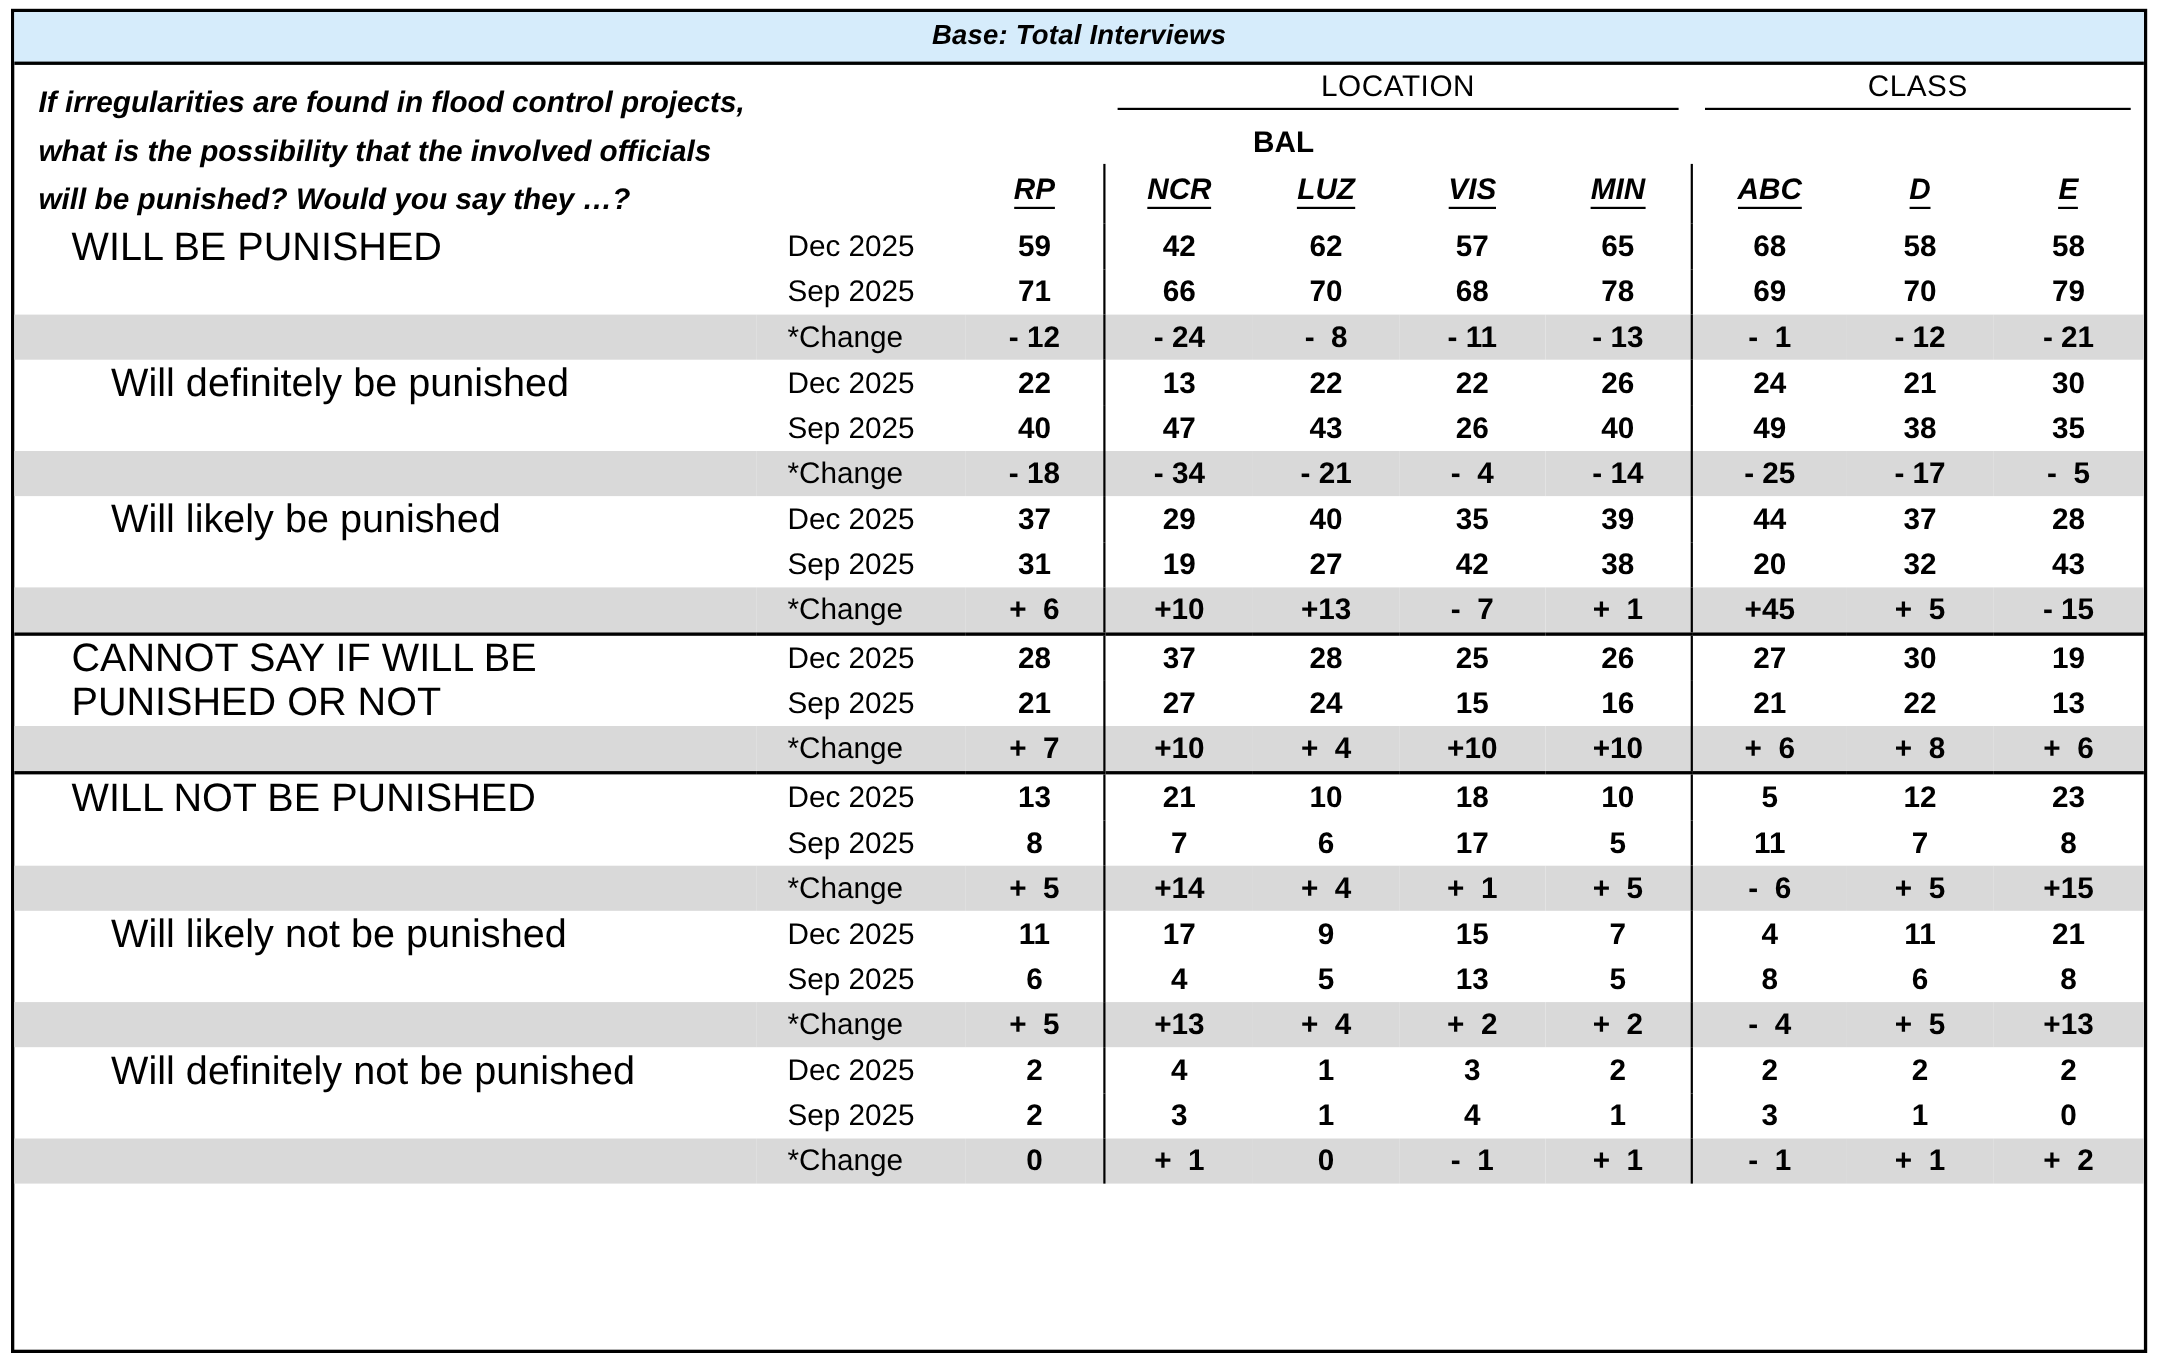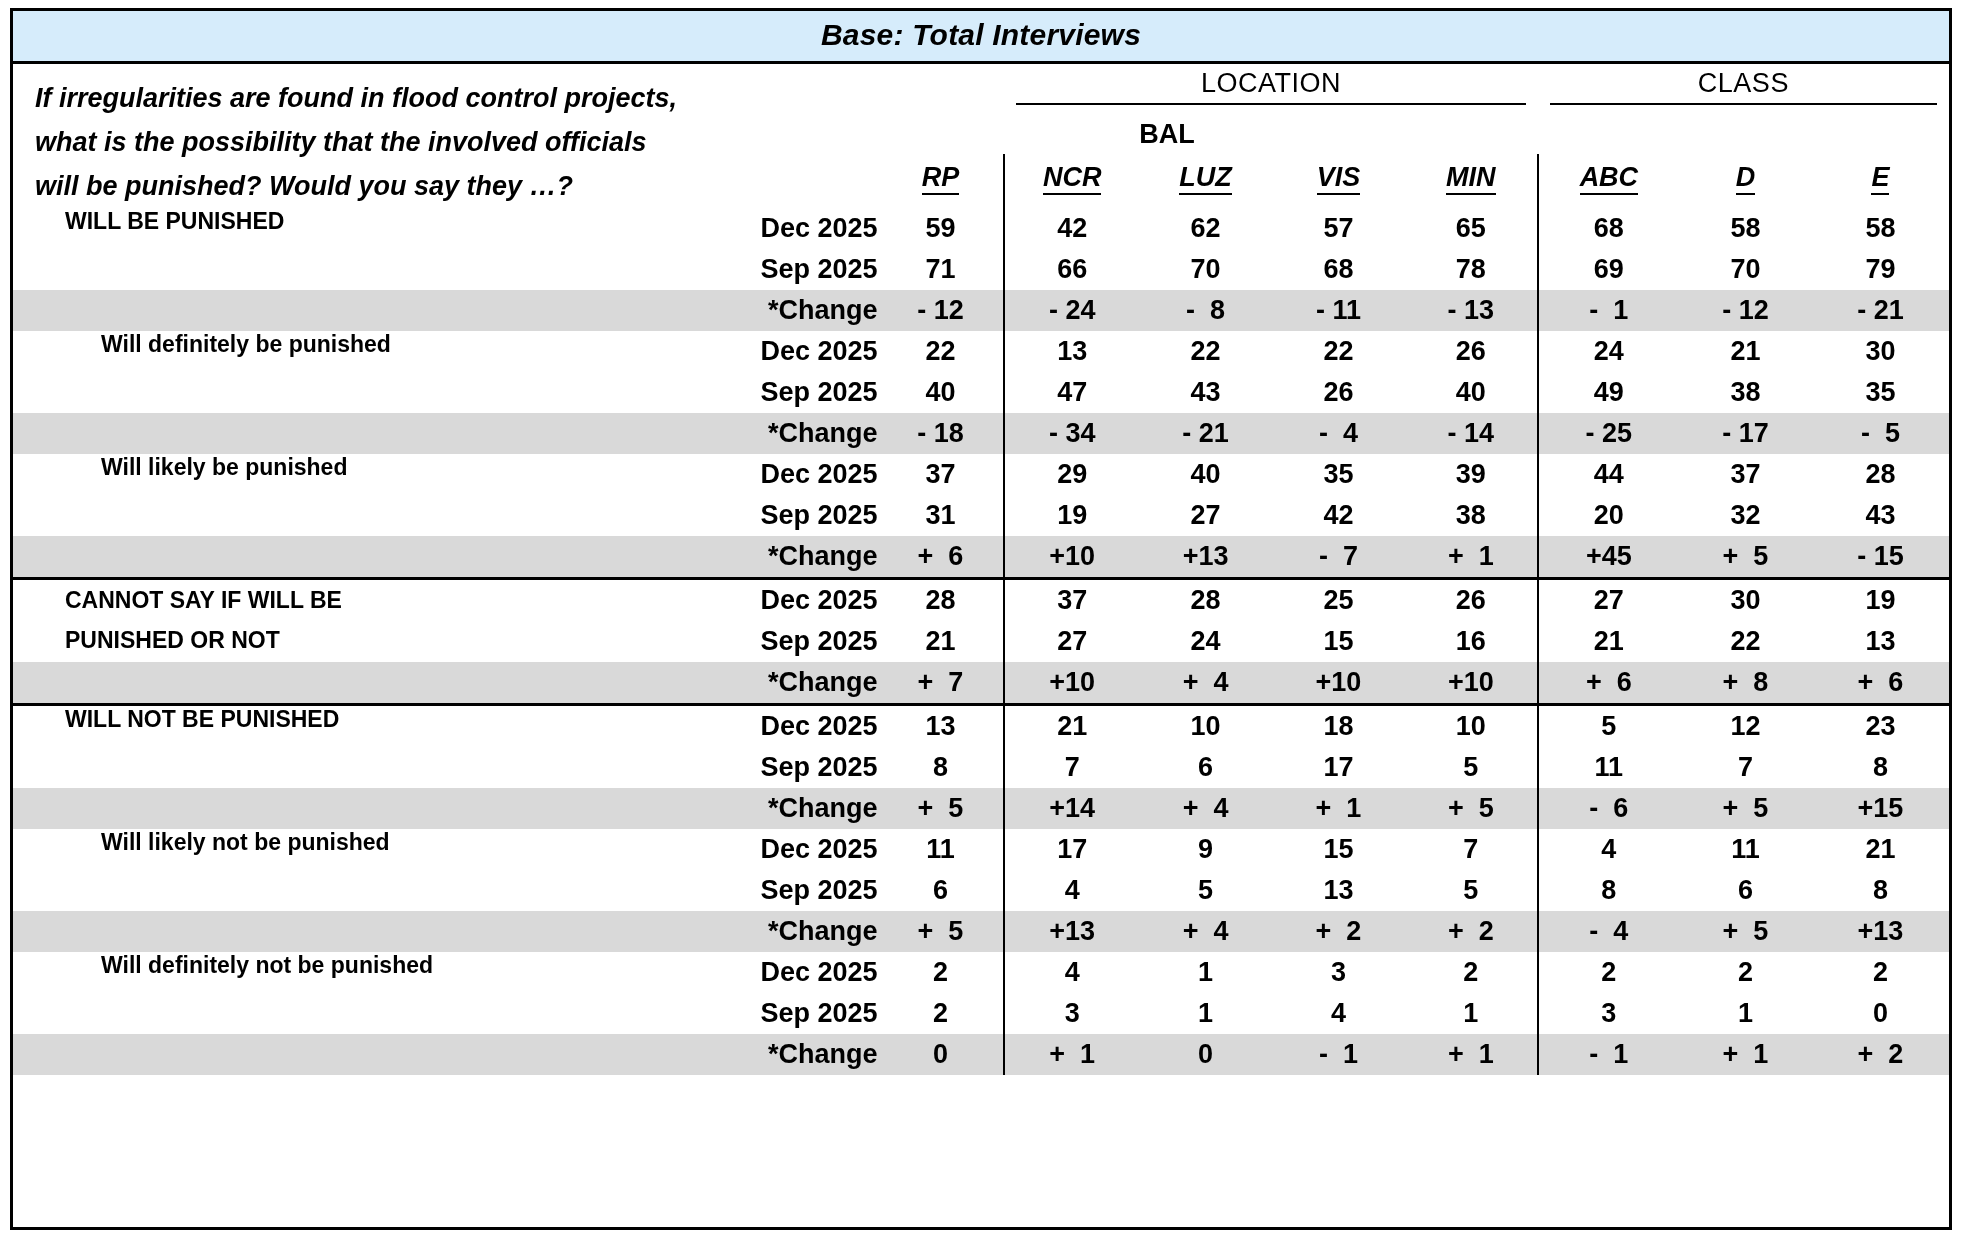--- a/index.html
+++ b/index.html
@@ -21,21 +21,21 @@
     border: 3px solid #000;
     box-sizing: border-box;
     background: #fff;
   }
   .banner {
     background: #d6ecfb;
     border-bottom: 3px solid #000;
     text-align: center;
     font-style: italic;
     font-weight: bold;
-    font-size: 30px;
+    font-size: 25px;
     padding: 7px 0 9px 0;
     letter-spacing: .2px;
   }
   table.grid {
     border-collapse: collapse;
     width: 100%;
     table-layout: fixed;
   }
   td, th {
     padding: 0;
@@ -86,33 +86,32 @@
     font-size: 27px;
     font-weight: bold;
     padding: 4px 0 10px 0;
     font-style: italic;
   }
   .colhdr span {
     border-bottom: 2px solid #000;
     padding-bottom: 1px;
   }
   .rowlabel {
-    font-size: 23px;
-    font-weight: bold;
+    font-size: 36px;
+    font-weight: normal;
     white-space: nowrap;
     margin-top: 38px;
   }
   .rowlabel.lvl0 { padding-left: 52px; }
   .rowlabel.lvl1 { padding-left: 88px; }
   .wave {
     font-size: 27px;
-    font-weight: bold;
+    font-weight: normal;
     padding-left: 28px;
     white-space: nowrap;
-    text-align: right;
   }
   .num {
     font-size: 27px;
     font-weight: bold;
     text-align: center;
     white-space: pre;
   }
   tr.datarow td { height: 41px; }
   tr.changerow td {
     background: #d9d9d9;

